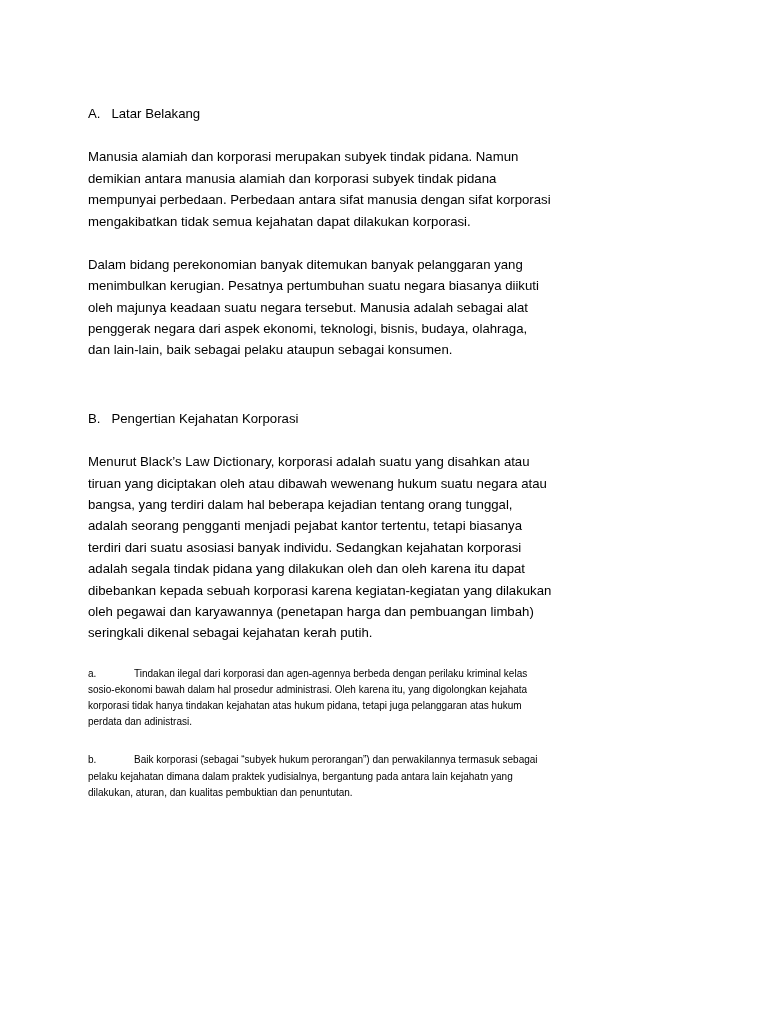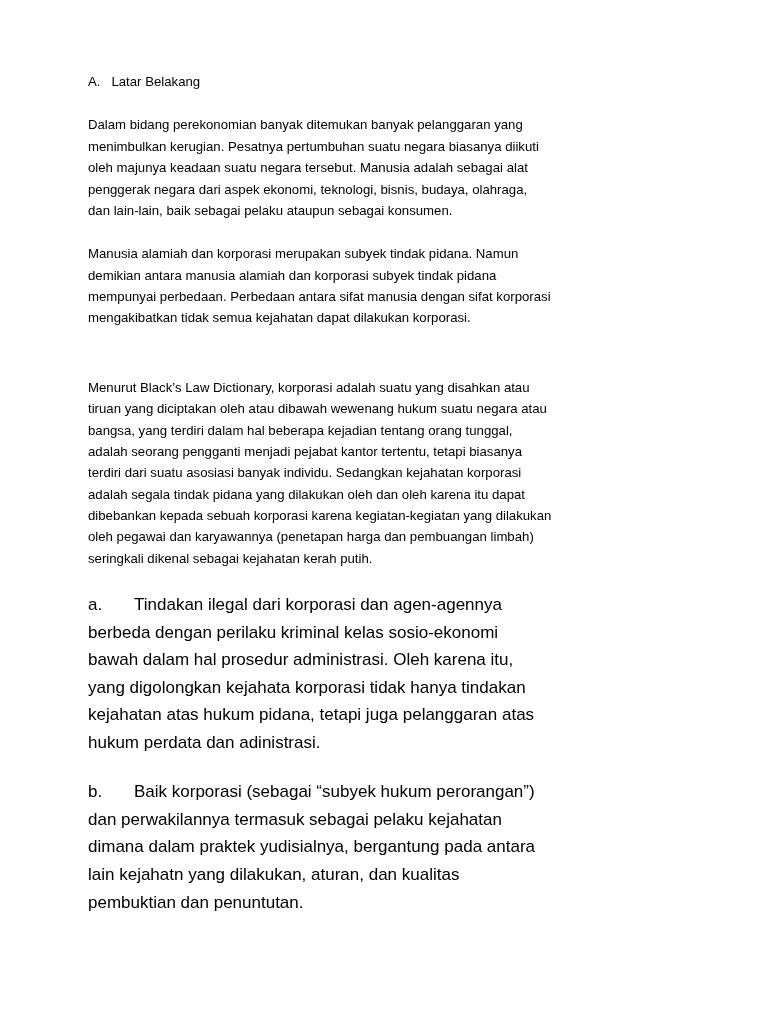--- a/index.html
+++ b/index.html
@@ -13,62 +13,63 @@
     font-family: "Liberation Sans", sans-serif;
     color: #000000;
     overflow: hidden;
   }
   .page {
     width: 648px;
     height: 1024px;
     position: relative;
     background: #ffffff;
     box-sizing: border-box;
-    padding: 72px 96px 0 88px;
+    padding: 104px 96px 0 88px;
     border-radius: 15px;
   }
   .heading {
     font-size: 13.2px;
     line-height: 1.55;
     margin: 0 0 22px 0;
     white-space: pre;
   }
   .para {
     font-size: 13.2px;
     line-height: 1.62;
     margin: 0 0 22px 0;
     text-align: left;
   }
   .spacer-lg {
     height: 26px;
   }
   .list-item {
-    font-size: 17px;
+    font-size: 10px;
     line-height: 1.62;
     margin: 0 0 22px 0;
     position: relative;
     padding-left: 0;
   }
   .list-marker {
     display: inline-block;
     width: 46px;
   }
 </style>
 </head>
 <body>
 
 <div class="page">
 
   <div class="heading">A.   Latar Belakang</div>
 
+  <p class="para">Manusia alamiah dan korporasi merupakan subyek tindak pidana. Namun demikian antara manusia alamiah dan korporasi subyek tindak pidana mempunyai perbedaan. Perbedaan antara sifat manusia dengan sifat korporasi mengakibatkan tidak semua kejahatan dapat dilakukan korporasi.</p>
   <p class="para">Dalam bidang perekonomian banyak ditemukan banyak pelanggaran yang menimbulkan kerugian. Pesatnya pertumbuhan suatu negara biasanya diikuti oleh majunya keadaan suatu negara tersebut. Manusia adalah sebagai alat penggerak negara dari aspek ekonomi, teknologi, bisnis, budaya, olahraga, dan lain-lain, baik sebagai pelaku ataupun sebagai konsumen.</p>
-  <p class="para">Manusia alamiah dan korporasi merupakan subyek tindak pidana. Namun demikian antara manusia alamiah dan korporasi subyek tindak pidana mempunyai perbedaan. Perbedaan antara sifat manusia dengan sifat korporasi mengakibatkan tidak semua kejahatan dapat dilakukan korporasi.</p>
 
   <div class="spacer-lg"></div>
 
+  <div class="heading">B.   Pengertian Kejahatan Korporasi</div>
 
   <p class="para">Menurut Black’s Law Dictionary, korporasi adalah suatu yang disahkan atau tiruan yang diciptakan oleh atau dibawah wewenang hukum suatu negara atau bangsa, yang terdiri dalam hal beberapa kejadian tentang orang tunggal, adalah seorang pengganti menjadi pejabat kantor tertentu, tetapi biasanya terdiri dari suatu asosiasi banyak individu. Sedangkan kejahatan korporasi adalah segala tindak pidana yang dilakukan oleh dan oleh karena itu dapat dibebankan kepada sebuah korporasi karena kegiatan-kegiatan yang dilakukan oleh pegawai dan karyawannya (penetapan harga dan pembuangan limbah) seringkali dikenal sebagai kejahatan kerah putih.</p>
 
   <p class="list-item"><span class="list-marker">a.</span><span>Tindakan ilegal dari korporasi dan agen-agennya berbeda dengan perilaku kriminal kelas sosio-ekonomi bawah dalam hal prosedur administrasi. Oleh karena itu, yang digolongkan kejahata korporasi tidak hanya tindakan kejahatan atas hukum pidana, tetapi juga pelanggaran atas hukum perdata dan adinistrasi.</span></p>
 
   <p class="list-item"><span class="list-marker">b.</span><span>Baik korporasi (sebagai “subyek hukum perorangan”) dan perwakilannya termasuk sebagai pelaku kejahatan dimana dalam praktek yudisialnya, bergantung pada antara lain kejahatn yang dilakukan, aturan, dan kualitas pembuktian dan penuntutan.</span></p>
 
 </div>
 
 </body></html>

